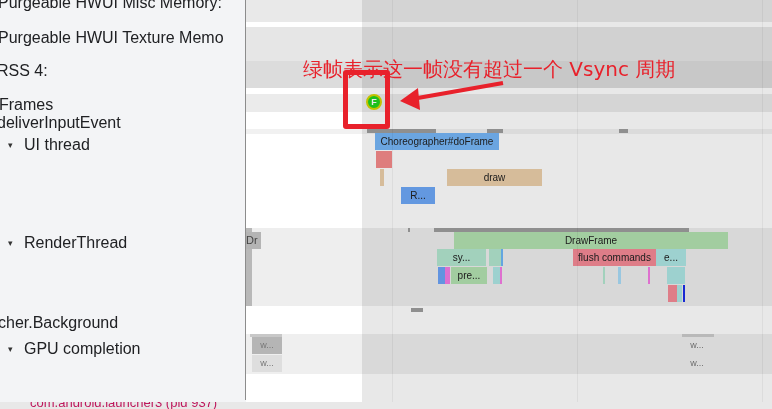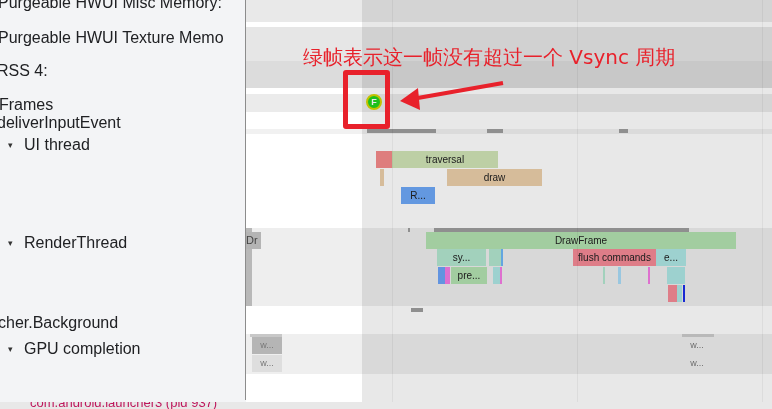--- a/index.html
+++ b/index.html
@@ -17,21 +17,21 @@
   .row { position: absolute; left: 0; width: 526px; }
   .shade { position: absolute; top: 0; bottom: 0; left: 116px; right: 0; background: rgba(0,0,0,0.09); pointer-events: none; }
   .vline { position: absolute; top: 0; bottom: 0; width: 1px; background: rgba(0,0,0,0.05); }
   .slice { position: absolute; height: 17px; font-size: 10px; line-height: 17px; text-align: center; color: #222; overflow: hidden; white-space: nowrap; }
   .mini { position: absolute; height: 4px; background: #9e9e9e; }
   .tick { position: absolute; width: 2px; }
 
   .frame-dot { position: absolute; width: 16px; height: 16px; border-radius: 50%; background: #22d31f; border: 2px solid #d6d600; color: #fff; font-size: 9px; font-weight: bold; text-align: center; line-height: 12px; }
 
   
-  .annot-text { position: absolute; left: 303px; top: 44px; font-size: 20px; color: #e8212b; white-space: nowrap; font-family: "DejaVu Sans", sans-serif; }
+  .annot-text { position: absolute; left: 303px; top: 56px; font-size: 20px; color: #e8212b; white-space: nowrap; font-family: "DejaVu Sans", sans-serif; }
   .annot-box { position: absolute; left: 343px; top: 70px; width: 47px; height: 59px; border: 5px solid #e8212b; border-radius: 3px; }
   .annot-arrow { position: absolute; left: 0; top: 0; width: 772px; height: 409px; pointer-events: none; }
 
   .bottombar { position: absolute; left: 0; top: 402px; width: 772px; height: 7px; background: #e8e8e8; overflow: hidden; }
   .bottombar span { position: absolute; left: 30px; top: -7px; font-size: 13px; color: #be185d; white-space: nowrap; }
 </style>
 </head>
 <body>
 
 <div class="labels">
@@ -71,28 +71,28 @@
   <div class="row" style="top:374px; height:28px; background:#ffffff;"></div>
 
   <div class="mini" style="left:121px; top:129px; width:69px;"></div>
   <div class="mini" style="left:241px; top:129px; width:16px;"></div>
   <div class="mini" style="left:373px; top:129px; width:9px;"></div>
   <div class="mini" style="left:0; top:228px; width:6px; height:78px; background:#b8b8b8;"></div>
   <div class="mini" style="left:188px; top:228px; width:255px;"></div>
   <div class="mini" style="left:162px; top:228px; width:2px;"></div>
   <div class="mini" style="left:165px; top:308px; width:12px;"></div>
 
+  <div class="slice" style="left:129px; top:133px; width:124px; background:#76b6f7;">Choreographer#doFrame</div>
   <div class="slice" style="left:130px; top:151px; width:16px; background:#f48a8a;"></div>
-  <div class="slice" style="left:146px; top:151px; width:106px; background:#d0e4b6;">traversal</div>
   <div class="slice" style="left:134px; top:169px; width:4px; background:#eccfaa;"></div>
   <div class="slice" style="left:153px; top:169px; width:95px; background:#eccfaa;margin-left:48px;">draw</div>
   <div class="slice" style="left:155px; top:187px; width:34px; background:#6da8f7;">R...</div>
 
   <div class="slice" style="left:0; top:232px; width:15px; background:#b4b4b4; text-align:left; font-size:11px; color:#444;">Dr</div>
-  <div class="slice" style="left:180px; top:232px; width:310px; background:#b3e2b0;">DrawFrame</div>
+  <div class="slice" style="left:208px; top:232px; width:274px; background:#b3e2b0;">DrawFrame</div>
   <div class="slice" style="left:191px; top:249px; width:49px; background:#b2e6cf;">sy...</div>
   <div class="slice" style="left:243px; top:249px; width:12px; background:#b2e6cf;"></div>
   <div class="tick" style="left:255px; top:249px; height:17px; background:#6db7f7;"></div>
   <div class="slice" style="left:327px; top:249px; width:83px; background:#f48a96;">flush commands</div>
   <div class="slice" style="left:410px; top:249px; width:30px; background:#ade6e4;">e...</div>
   <div class="slice" style="left:192px; top:267px; width:7px; background:#6ca3f7;"></div>
   <div class="slice" style="left:199px; top:267px; width:5px; background:#f57ce4;"></div>
   <div class="slice" style="left:205px; top:267px; width:36px; background:#b3e2b0;">pre...</div>
   <div class="slice" style="left:247px; top:267px; width:7px; background:#ade6e4;"></div>
   <div class="tick" style="left:254px; top:267px; height:17px; background:#f57ce4;"></div>

